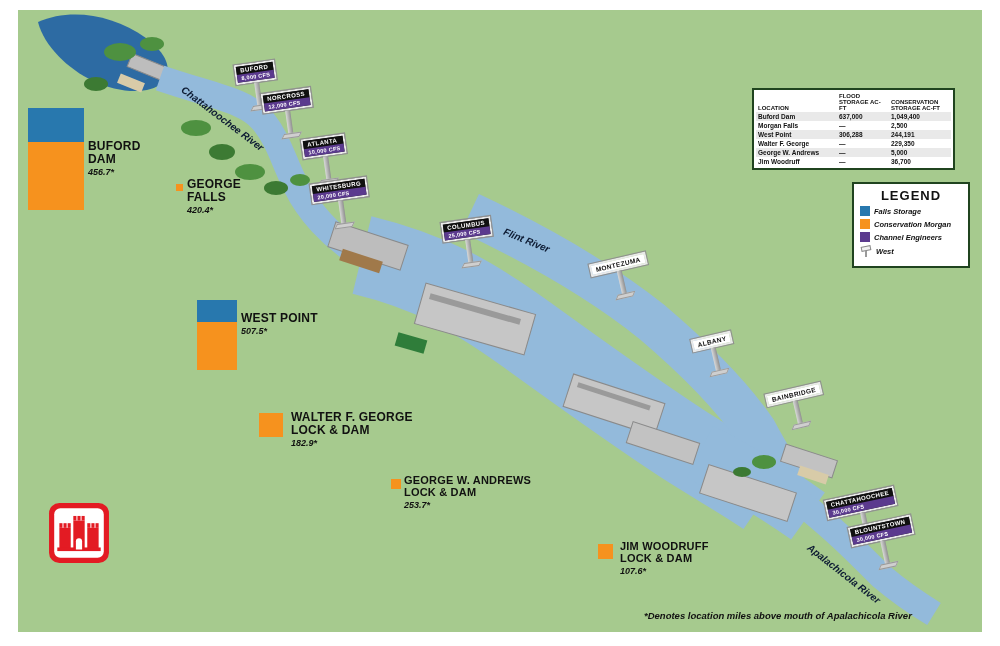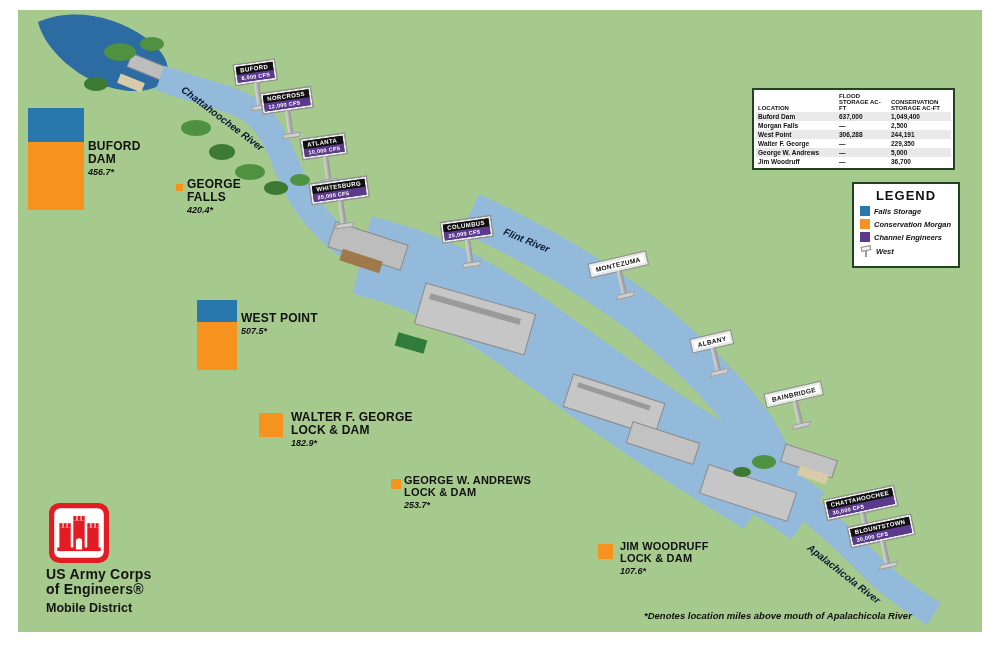--- a/index.html
+++ b/index.html
@@ -15,21 +15,21 @@
   .storage-table { position:absolute; left:752px; top:88px; width:203px; background:#fff;
     border:2px solid #20441f; box-shadow:0 0 0 1px #fff inset; padding:2px; }
   .storage-table table { width:100%; border-collapse:collapse; }
   .storage-table th { font-size:6px; font-weight:bold; text-align:left; padding:1px 2px; color:#111; text-transform:uppercase; vertical-align:bottom;}
   .storage-table td { font-size:6.5px; font-weight:bold; color:#111; padding:1px 2px; white-space:nowrap; }
   .storage-table tbody tr:nth-child(odd) { background:#e9e9e9; }
   .storage-table th:nth-child(2), .storage-table td:nth-child(2){ width:52px; }
   .storage-table th:nth-child(3), .storage-table td:nth-child(3){ width:62px; }
 
   
-  .legend { position:absolute; left:852px; top:182px; width:108px; background:#fff;
+  .legend { position:absolute; left:852px; top:182px; width:118px; background:#fff;
     border:2px solid #20441f; padding:4px 6px 6px 6px; }
   .legend-title { text-align:center; font-size:13px; font-weight:bold; letter-spacing:1px; color:#111; margin-bottom:3px; }
   .legend-item { display:flex; align-items:center; gap:4px; margin:3px 0; }
   .legend-swatch { width:10px; height:10px; flex:0 0 10px; }
   .legend-label { font-size:7.5px; font-weight:bold; font-style:italic; color:#111; white-space:nowrap; }
   .legend-sign-icon { width:12px; height:12px; flex:0 0 12px; position:relative; }
   .legend-sign-icon .p { position:absolute; left:1px; top:1px; width:10px; height:5px; background:#f2f2f2; border:1px solid #8a8a8a; transform:rotate(-12deg); }
   .legend-sign-icon .s { position:absolute; left:5px; top:6px; width:2px; height:6px; background:#9a9a9a; }
 
   
@@ -333,20 +333,15 @@
       <rect x="24.5" y="13.5" width="3" height="4.5"></rect>
         <rect x="28.5" y="13.5" width="3" height="4.5"></rect>
         <rect x="32.5" y="13.5" width="3" height="4.5"></rect>
       <rect x="38" y="20.5" width="3" height="4.5"></rect>
         <rect x="42" y="20.5" width="3" height="4.5"></rect>
         <rect x="46" y="20.5" width="3" height="4.5"></rect>
       <rect x="9" y="44" width="42" height="3.5"></rect>
     </g>
     <path d="M27 46 v-8 a3 3 0 0 1 6 0 v8 Z" fill="#ffffff"></path>
   </svg>
-  <div class="branding">
-    <div class="l1">US Army Corps</div>
-    <div class="l2">of Engineers®</div>
-    <div class="l3">Mobile District</div>
-  </div>
 
   <div class="footnote">*Denotes location miles above mouth of Apalachicola River</div>
 </div>
 
 </body></html>

